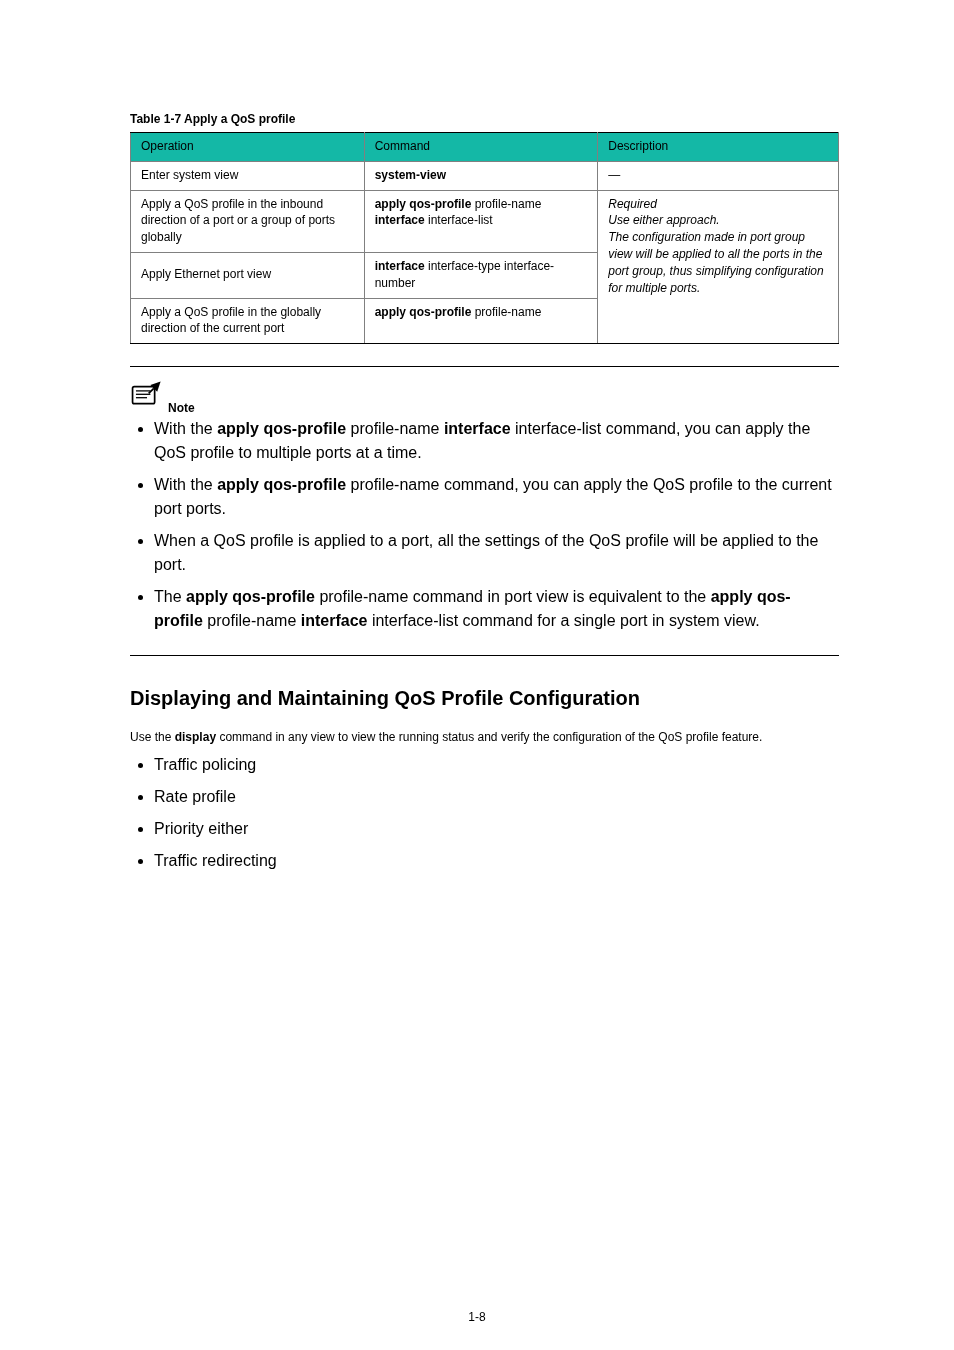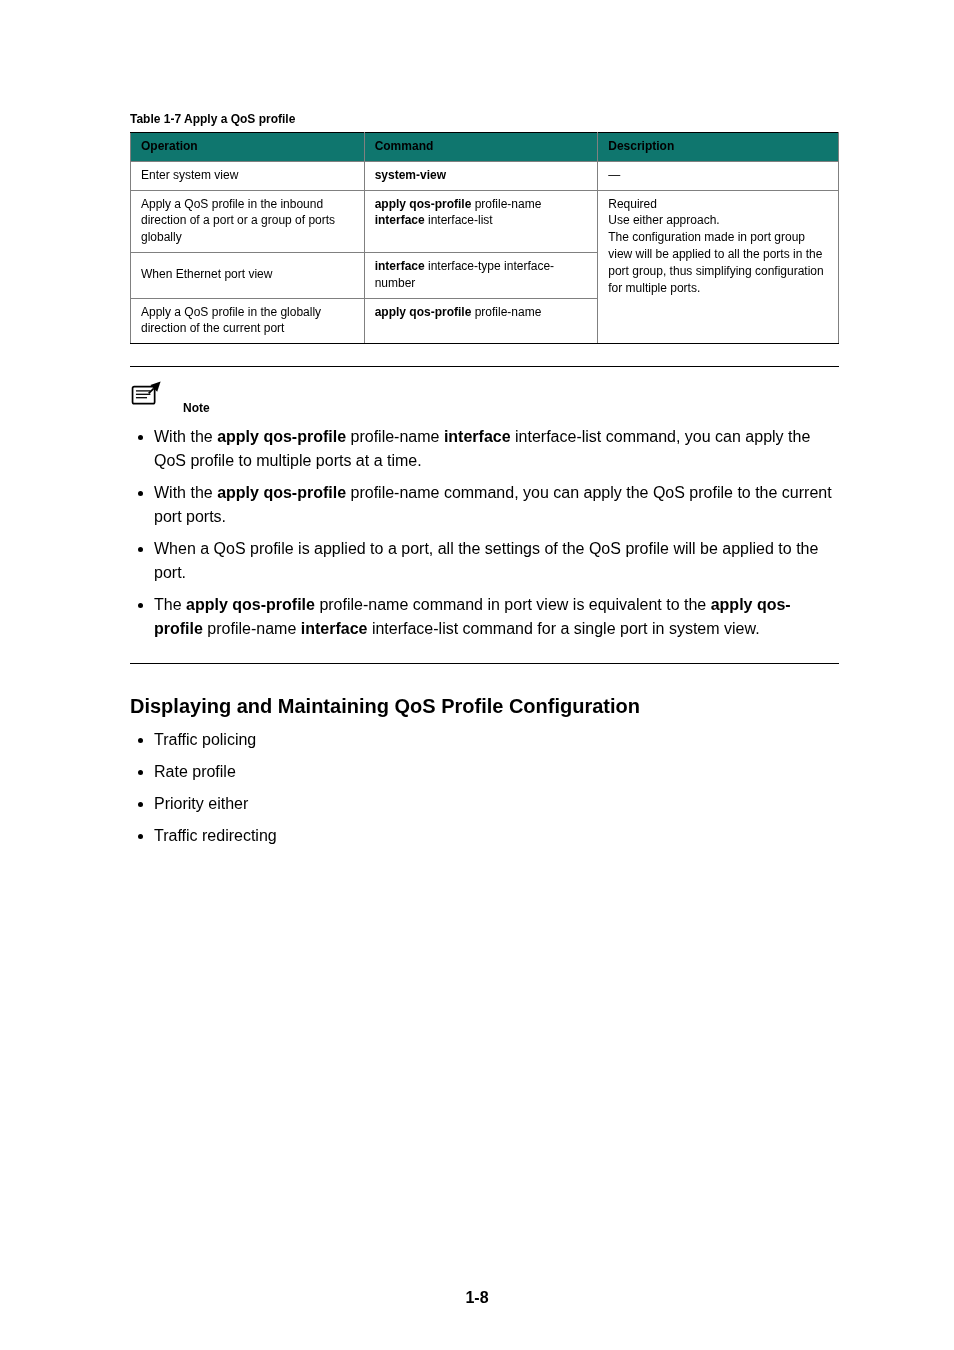--- a/index.html
+++ b/index.html
@@ -31,64 +31,62 @@
 
   .tbl th, .tbl td {
     border: 0.5px solid #808080;
     padding: 5px 10px 6px 10px;
     vertical-align: top;
     font-size: 12px;
     line-height: 1.4;
     text-align: left;
   }
   .tbl th {
-    background: #0f766e;
-    font-weight: bold;
+    background: #14b8a6;
+    font-weight: normal;
   }
   .tbl .top-border { border-top: 1.5px solid #000; }
   .tbl .bot-border { border-bottom: 1.5px solid #000; }
   
   .tbl .vcenter td { vertical-align: middle; }
 
   .table-caption {
     margin: 0 0 4px 0;
     font-size: 12px;
   }
 
   
   .hr { border: none; border-top: 1px solid #000; margin: 22px 0 14px 0; }
 
   .note-header {
     display: flex;
     align-items: flex-end;
-    gap: 19px;
-    margin-bottom: 8px;
+    gap: 4px;
   }
   .note-icon { width: 34px; height: 30px; }
   .note-label { font-weight: bold; font-size: 12px; }
 
   ul.bullets {
     list-style: disc;
     padding-left: 24px;
     margin: 0;
   }
   ul.bullets > li { margin-bottom: 8px; font-size: 16px; line-height: 1.5; }
 
   .bold { font-weight: bold; }
   .ital { }
 
   .para { font-size: 12px; margin: 14px 0 6px 0; line-height: 1.6; }
 
   .pagestamp {
     position: absolute;
     left: 50%;
-    bottom: 40px;
+    bottom: 24px;
     transform: translateX(-50%);
-    font-size: 16px;
-    font-weight: bold;
+    font-size: 12px;
   }
 </style>
 </head>
 <body>
 
 <div class="page">
 
   <p class="table-caption">
      <span class="bold">Table 1-7 Apply a QoS profile</span>
   </p>
@@ -113,27 +111,27 @@
           <span class="bold">system-view</span>
         </td>
         <td>—</td>
       </tr>
 
       <tr>
         <td>Apply a QoS profile in the inbound direction of a port or a group of ports globally</td>
         <td>
           <span class="bold">apply qos-profile</span><span> </span><span class="ital">profile-name</span><span> </span><span class="bold">interface</span><span> </span><span class="ital">interface-list</span>
         </td>
-        <td rowspan="3" class="bot-border" style="white-space: pre-line;">Required
+        <td rowspan="3" class="bot-border" style="white-space: pre-line; font-style: italic;">Required
 Use either approach.
 The configuration made in port group view will be applied to all the ports in the port group, thus simplifying configuration for multiple ports.</td>
       </tr>
 
       <tr class="vcenter">
-        <td>When Ethernet port view</td>
+        <td>Apply Ethernet port view</td>
         <td>
           <span class="bold">interface</span><span> </span><span class="ital">interface-type interface-number</span>
         </td>
       </tr>
 
       <tr>
         <td class="bot-border">Apply a QoS profile in the globally direction of the current port</td>
         <td class="bot-border">
           <span class="bold">apply qos-profile</span><span> </span><span class="ital">profile-name</span>
         </td>
@@ -169,20 +167,23 @@
     </li>
     <li>
       <span>The </span><span class="bold">apply qos-profile</span><span> </span><span class="ital">profile-name</span><span> command in port view is equivalent to the </span><span class="bold">apply qos-profile</span><span> </span><span class="ital">profile-name</span><span> </span><span class="bold">interface</span><span> </span><span class="ital">interface-list</span><span> command for a single port in system view.</span>
     </li>
   </ul>
 
   <hr class="hr">
 
   <p class="para" style="font-size:20px; font-weight:bold; margin-top:26px;">Displaying and Maintaining QoS Profile Configuration</p>
 
+  <p class="para">
+    <span>Use the </span><span class="bold">display</span><span> command in any view to view the running status and verify the configuration of the QoS profile feature.</span>
+  </p>
 
   <ul class="bullets">
     <li>Traffic policing</li>
     <li>Rate profile</li>
     <li>Priority either</li>
     <li>Traffic redirecting</li>
   </ul>
 
   <div class="pagestamp">1-8</div>
 </div>

